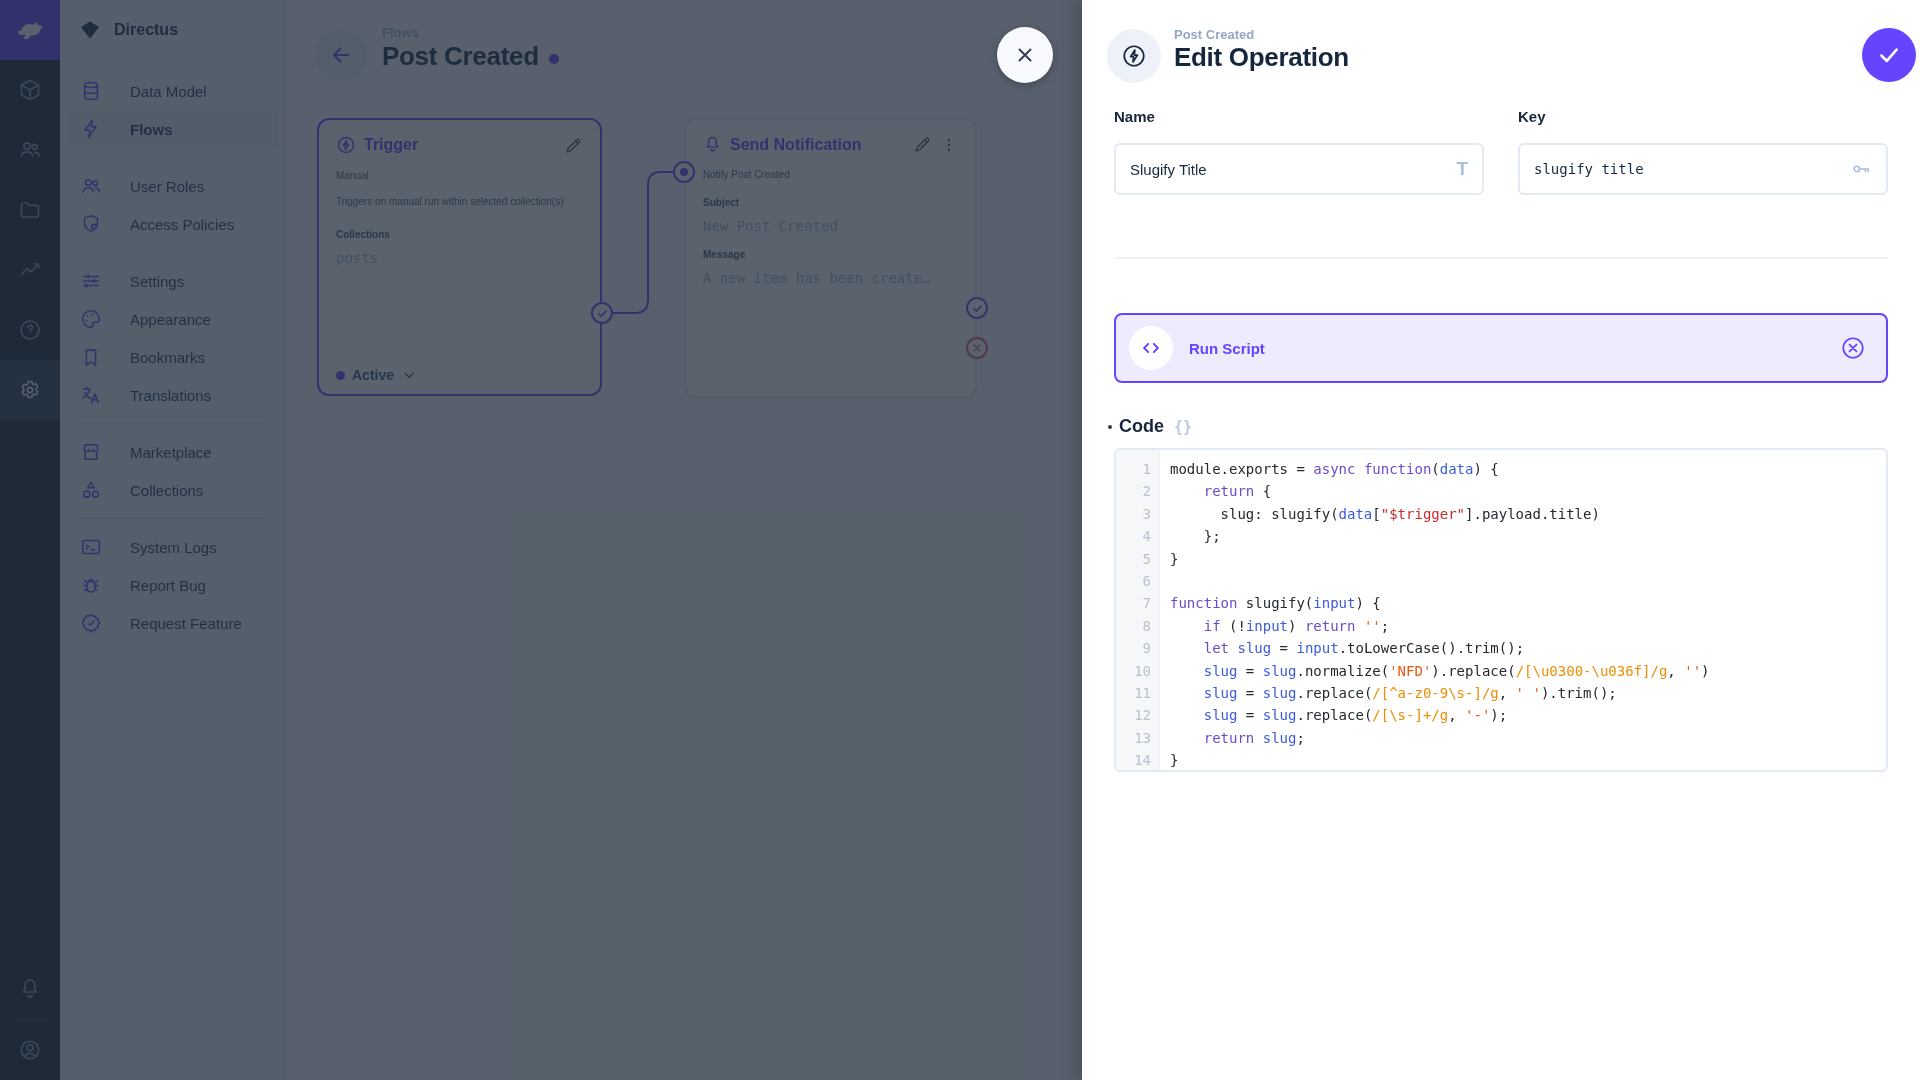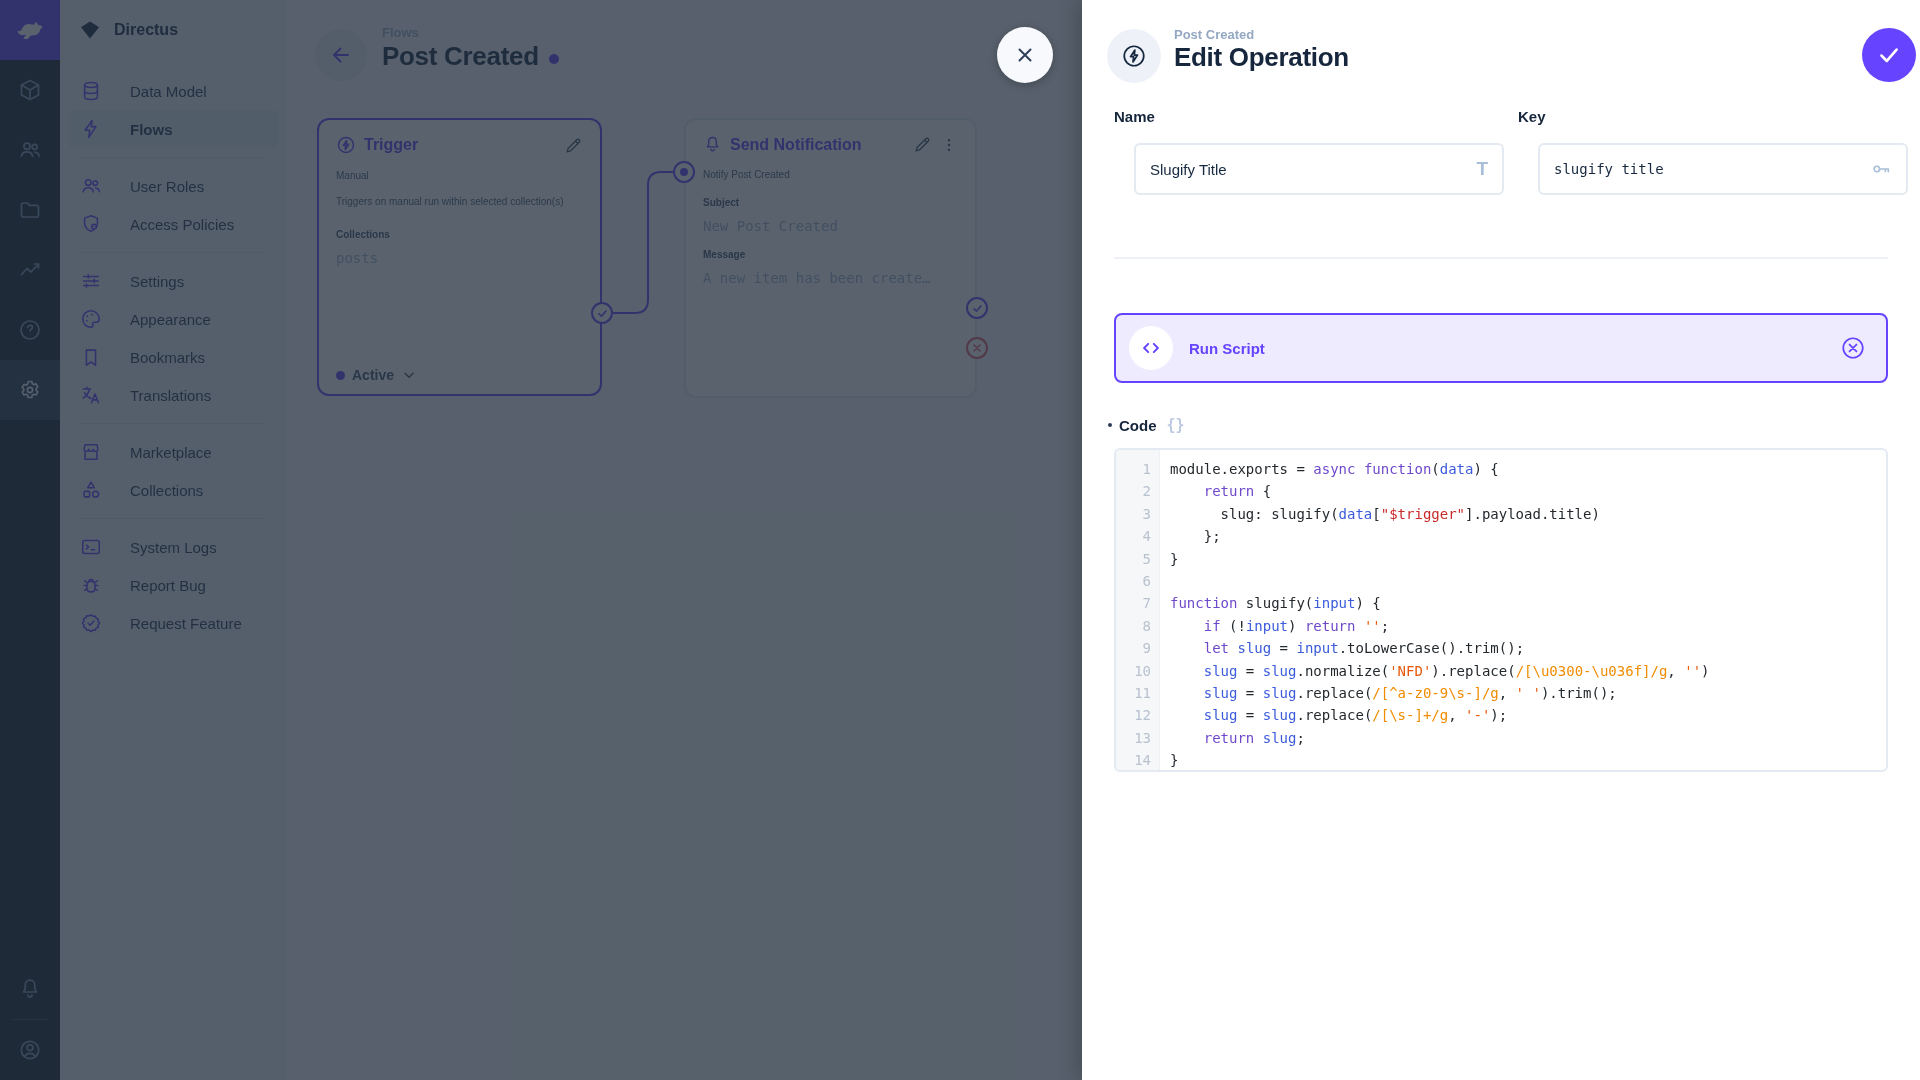--- a/index.html
+++ b/index.html
@@ -56,37 +56,37 @@
   .close-btn { position:absolute; left:997px; top:27px; width:56px; height:56px; border-radius:50%; background:#f7f9fc; border:none; color:#30405a; display:flex; align-items:center; justify-content:center; cursor:pointer; z-index:50; box-shadow:0 2px 8px rgba(0,0,0,0.25); }
 
   
   .drawer { position:absolute; left:1082px; top:0; width:838px; height:1080px; background:#ffffff; z-index:45; box-shadow:-6px 0 18px rgba(0,0,0,0.18); }
   .dw-icon-btn { position:absolute; left:25px; top:29px; width:54px; height:54px; border-radius:50%; background:#eef2f8; border:none; color:#172940; display:flex; align-items:center; justify-content:center; cursor:pointer; }
   .dw-breadcrumb { position:absolute; left:92px; top:27px; font-size:13px; font-weight:600; color:#94a8c2; }
   .dw-title { position:absolute; left:92px; top:42px; font-size:26px; font-weight:700; color:#16263c; letter-spacing:-0.3px; }
   .dw-save { position:absolute; right:4px; top:28px; width:54px; height:54px; border-radius:50%; background:#6644ff; border:none; color:#fff; display:flex; align-items:center; justify-content:center; cursor:pointer; }
 
   .field-label { position:absolute; font-size:15px; font-weight:700; color:#16263c; }
-  .field { position:absolute; top:143px; width:370px; height:52px; border:2px solid #e4eaf1; border-radius:6px; background:#fff; display:flex; align-items:center; padding:0 14px; gap:10px;margin-left:20px; }
+  .field { position:absolute; top:143px; width:370px; height:52px; border:2px solid #e4eaf1; border-radius:6px; background:#fff; display:flex; align-items:center; padding:0 14px; gap:10px; }
   .field input { flex:1; border:none; outline:none; font-size:15px; color:#172940; background:transparent; font-family:"Liberation Sans","DejaVu Sans",sans-serif; }
   .field input.mono { font-family:"DejaVu Sans Mono","Liberation Mono",monospace; font-size:14px; }
   .field .suffix { color:#a9bed9; display:flex; align-items:center; font-size:19px; font-weight:700; }
 
   .dw-divider { position:absolute; left:32px; top:257px; width:774px; height:2px; background:#eef2f7; }
 
   .panel-runscript { position:absolute; left:32px; top:313px; width:774px; height:70px; background:#efebff; border:2px solid #6644ff; border-radius:8px; display:flex; align-items:center; padding:0 20px 0 13px; gap:16px; cursor:pointer; }
   .rs-circle { width:44px; height:44px; border-radius:50%; background:#ffffff; color:#6644ff; display:flex; align-items:center; justify-content:center; flex:none; }
   .rs-texts { flex:1; }
   .rs-title { font-size:15px; font-weight:700; color:#6644ff; }
   .rs-sub { font-size:15px; color:#9285ef; margin-top:3px; }
   .rs-remove { color:#6644ff; display:flex; cursor:pointer; }
 
   .code-label-row { position:absolute; left:26px; top:416px; display:flex; align-items:center; gap:6px; }
   .edit-dot { width:4px; height:4px; border-radius:50%; background:#2c3c55; margin-right:1px; }
-  .code-label { font-size:15px; font-weight:700; color:#16263c; }
+  .code-label { font-size:18px; font-weight:700; color:#16263c; }
   .braces-ic { font-family:"DejaVu Sans Mono","Liberation Mono",monospace; font-size:15px; font-weight:700; color:#bcc9e2; margin-left:4px; }
 
   .code-editor { position:absolute; left:32px; top:448px; width:774px; height:324px; border:2px solid #e4eaf1; border-radius:6px; background:#fff; overflow:hidden; }
   .gutter-bg { position:absolute; left:0; top:0; bottom:0; width:44px; background:#f5f7f9; border-right:1px solid #edf0f4; }
   .code-lines { position:relative; padding-top:8px; font-family:"DejaVu Sans Mono","Liberation Mono",monospace; font-size:14px; line-height:22.4px; }
   .code-row { display:flex; white-space:pre; }
   .code-row .ln { width:44px; flex:none; text-align:right; padding-right:9px; color:#b9c2cf; }
   .code-row .cl { padding-left:10px; color:#24292e; }
   .tk-d { color:#24292e; }
   .tk-k { color:#6e49cb; }

